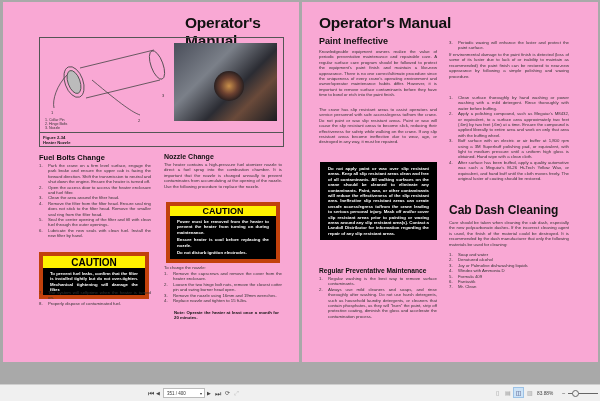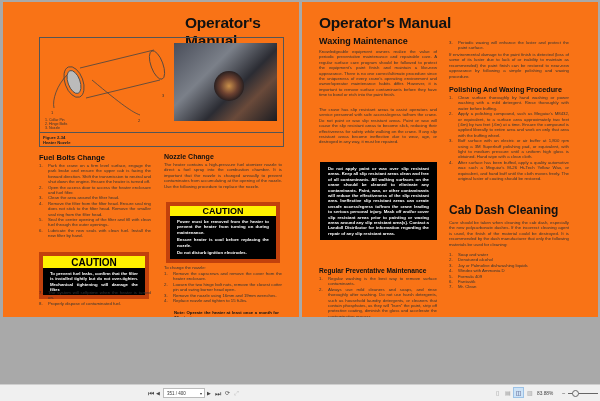--- a/index.html
+++ b/index.html
@@ -1,18 +1,18 @@
 <!DOCTYPE html>
 <html><head>
 <meta charset="utf-8">
 <style>
 *{box-sizing:border-box;margin:0;padding:0}
 html,body{width:600px;height:401px;overflow:hidden;background:#a9a9a9;font-family:"Liberation Sans",sans-serif}
 .viewer{position:absolute;left:0;top:0;width:600px;height:384px;background:#a9a9a9}
-.page{position:absolute;top:2px;width:296px;height:315px;background:#f97316;overflow:hidden}
+.page{position:absolute;top:2px;width:296px;height:360px;background:#f9a8d4;overflow:hidden}
 .page.left{left:3px}
 .page.right{left:302px}
 .ptitle{position:absolute;font-weight:bold;font-size:15.5px;color:#111;letter-spacing:-.2px}
 .h2{position:absolute;font-weight:bold;color:#111}
 .txt{position:absolute;font-size:4.3px;line-height:5.4px;color:#333;text-align:justify}
 .olist{position:absolute;font-size:4.3px;line-height:5.4px;color:#333;list-style:none}
 .olist li{display:flex;text-align:justify}
 .olist li .n{width:9px;flex:none}
 .olist li .t{flex:1}
 .caution{position:absolute;border:4px solid #c2410c}
@@ -142,21 +142,21 @@
     </ol>
     <div class="txt" style="left:171px;top:308px;width:105px;font-weight:bold;color:#111">Note:  Operate the heater at least once a month for 20 minutes.</div>
 
     <div class="footer" style="left:96px;top:365px">Section 2 — Lubrication And Preventative Maintenance</div>
     <div class="footer" style="left:266px;top:365px">2—41</div>
   </div>
 
   <div class="page right">
     <div class="ptitle" style="left:17px;top:12px">Operator's Manual</div>
 
-    <div class="h2" style="left:17px;top:34px;font-size:9px">Waxing Maintenance</div>
+    <div class="h2" style="left:17px;top:34px;font-size:9px">Paint Ineffective</div>
     <div class="txt" style="left:17px;top:47px;width:118px">Knowledgeable equipment owners realize the value of periodic preventative maintenance and repairable care. A regular surface care program should be followed to protect the equipment's paint finish and maintain a like-new appearance. There is no one correct/ultimate procedure since the uniqueness of every crane's operating environment and owner/operator maintenance habits differ. However, it is important to remove surface contaminants before they have time to bond or etch into the paint finish.</div>
     <div class="txt" style="left:17px;top:105px;width:118px">The crane has slip resistant areas to assist operators and service personnel with safe access/egress to/from the crane. Do not paint or wax slip resistant areas. Paint or wax will cause the slip resistant areas to become slick, reducing their effectiveness for safety while walking on the crane. If any slip resistant areas become ineffective due to wear, age, or destroyed in any way, it must be repaired.</div>
     <div class="warning" style="left:18px;top:160px;width:117px">
       <div class="bd">Do not apply paint or wax over slip resistant areas. Keep all slip resistant areas clean and free of all contaminants. All walking surfaces on the crane should be cleaned to eliminate any contaminants. Paint, wax, or other contaminants will reduce the effectiveness of the slip resistant area. Ineffective slip resistant areas can create unsafe access/egress to/from the crane leading to serious personal injury. Mask off and/or cover slip resistant areas prior to painting or waxing areas around any slip resistant area(s). Contact a Landoll Distributor for information regarding the repair of any slip resistant areas.</div>
     </div>
 
     <div class="h2" style="left:17px;top:265px;font-size:6.6px">Regular Preventative Maintenance</div>
     <ol class="olist" style="left:17px;top:274px;width:118px">
       <li>
           <span class="n">1.</span>
@@ -169,21 +169,20 @@
     </ol>
 
     <ol class="olist" style="left:147px;top:38px;width:120px">
       <li>
           <span class="n">3.</span>
           <span class="t">Periodic waxing will enhance the luster and protect the paint surface.</span>
         </li>
     </ol>
     <div class="txt" style="left:147px;top:50px;width:120px">If environmental damage to the paint finish is detected (loss of some of its luster due to lack of or inability to maintain as recommended) the paint finish can be restored to near-new appearance by following a simple polishing and waxing procedure.</div>
 
-    <div class="h2" style="left:147px;top:83px;font-size:7.2px">Polishing And Waxing Procedure</div>
     <ol class="olist" style="left:147px;top:93px;width:120px">
       <li>
           <span class="n">1.</span>
           <span class="t">Clean surface thoroughly by hand washing or power washing with a mild detergent. Rinse thoroughly with water before buffing.</span>
         </li>
       <li>
           <span class="n">2.</span>
           <span class="t">Apply a polishing compound, such as Meguiar's M8432, or equivalent, to a surface area approximately two feet (.6m) by two feet (.6m) at a time. Ensure the compound is applied liberally to entire area and work on only that area with the buffing wheel.</span>
         </li>
       <li>

